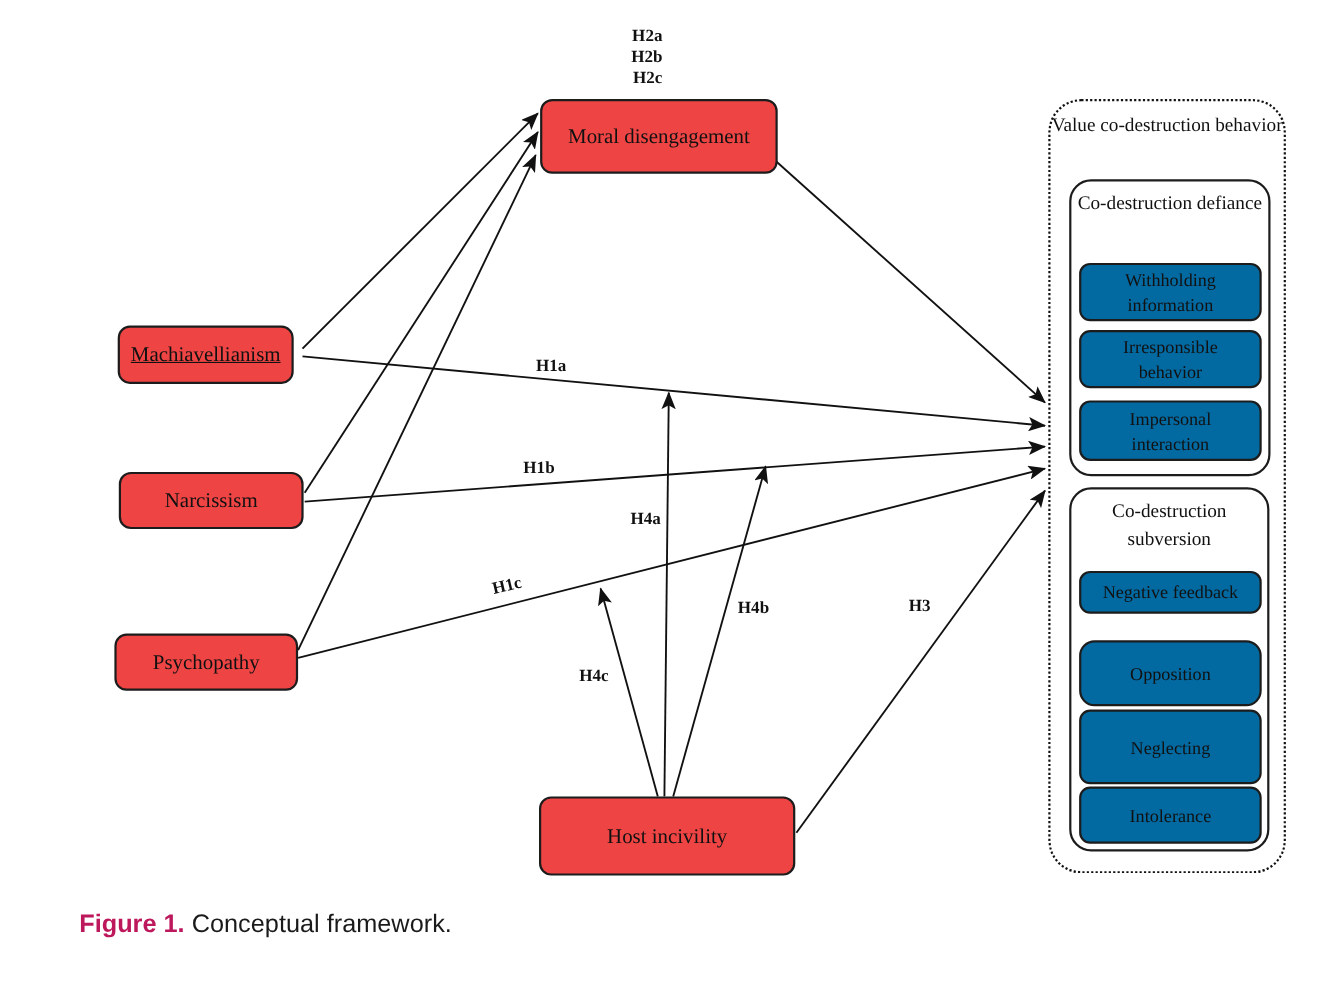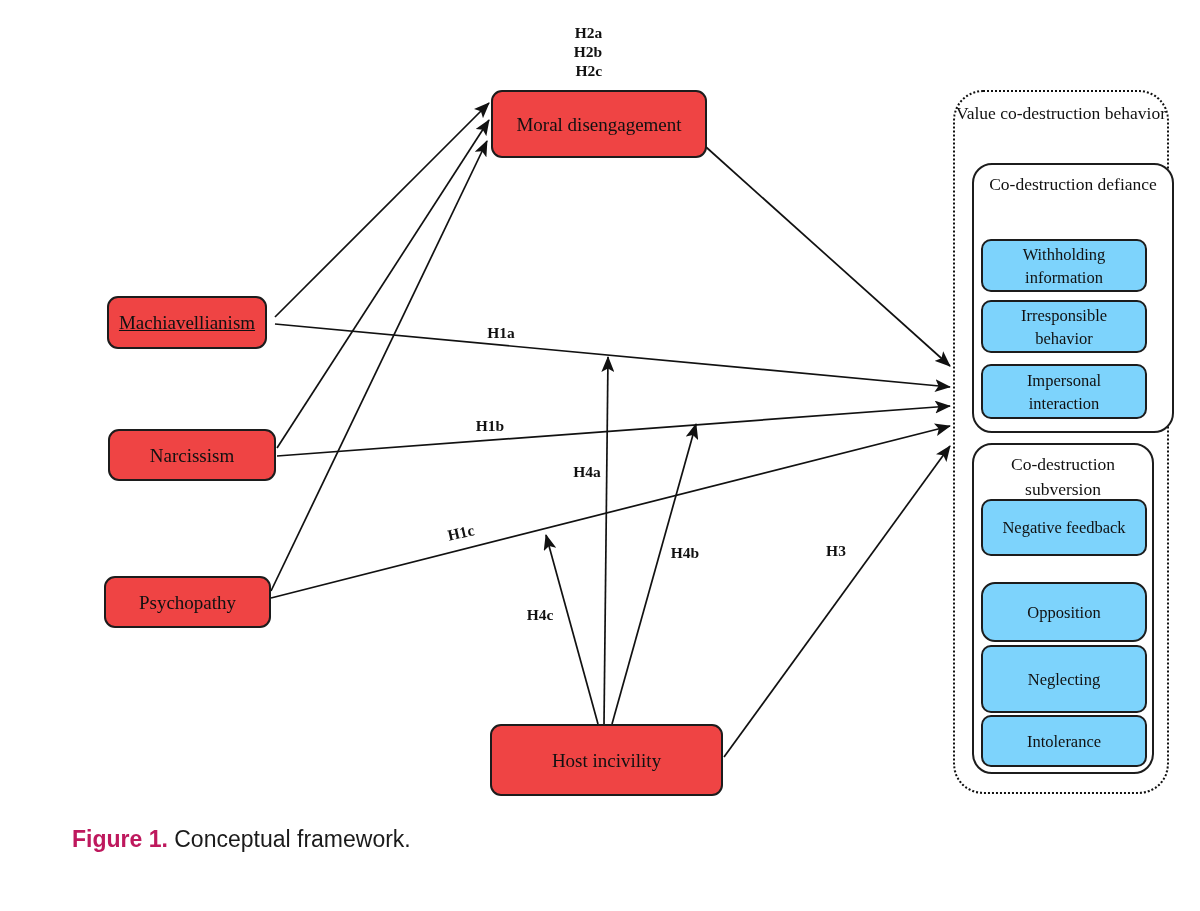--- a/index.html
+++ b/index.html
@@ -62,36 +62,36 @@
     text-align: center;
     font-size: 17.5px;
     line-height: 25px;
   }
   .group-box {
     position: absolute;
     border: 2px solid #1c1c1c;
     border-radius: 20px;
     background: #ffffff;
   }
-  #group-defiance { left: 17px; top: 71px; width: 202px; height: 270px; padding-left: 12px; }
+  #group-defiance { left: 17px; top: 71px; width: 183px; height: 270px; padding-left: 12px; }
   #group-subversion { left: 17px; top: 351px; width: 182px; height: 331px; }
   .group-heading {
     position: absolute;
     left: 0; top: 7px; width: 100%;
     text-align: center;
     font-size: 17.5px;
     line-height: 25px;
   }
   .item-box {
     position: absolute;
     left: 7px;
     width: 166px;
     border: 2px solid #1c1c1c;
     border-radius: 10px;
-    background: #7dd3fc;
+    background: #0369a1;
     display: flex;
     align-items: center;
     justify-content: center;
     text-align: center;
     font-size: 16.5px;
     line-height: 23px;
     padding: 2px 8px;
   }
   #caption {
     position: absolute;
@@ -170,21 +170,21 @@
       <div class="item-box" style="top:135px; height:53px;">
         <span>Irresponsible behavior</span>
       </div>
       <div class="item-box" style="top:199px; height:55px;">
         <span>Impersonal interaction</span>
       </div>
     </div>
 
     <div class="group-box" id="group-subversion">
       <div class="group-heading">Co-destruction subversion</div>
-      <div class="item-box" style="top:54px; height:57px;">
+      <div class="item-box" style="top:74px; height:39px;">
         <span>Negative feedback</span>
       </div>
       <div class="item-box" style="top:137px; height:60px;border-radius:14px;">
         <span>Opposition</span>
       </div>
       <div class="item-box" style="top:200px; height:68px;">
         <span>Neglecting</span>
       </div>
       <div class="item-box" style="top:270px; height:52px;">
         <span>Intolerance</span>

